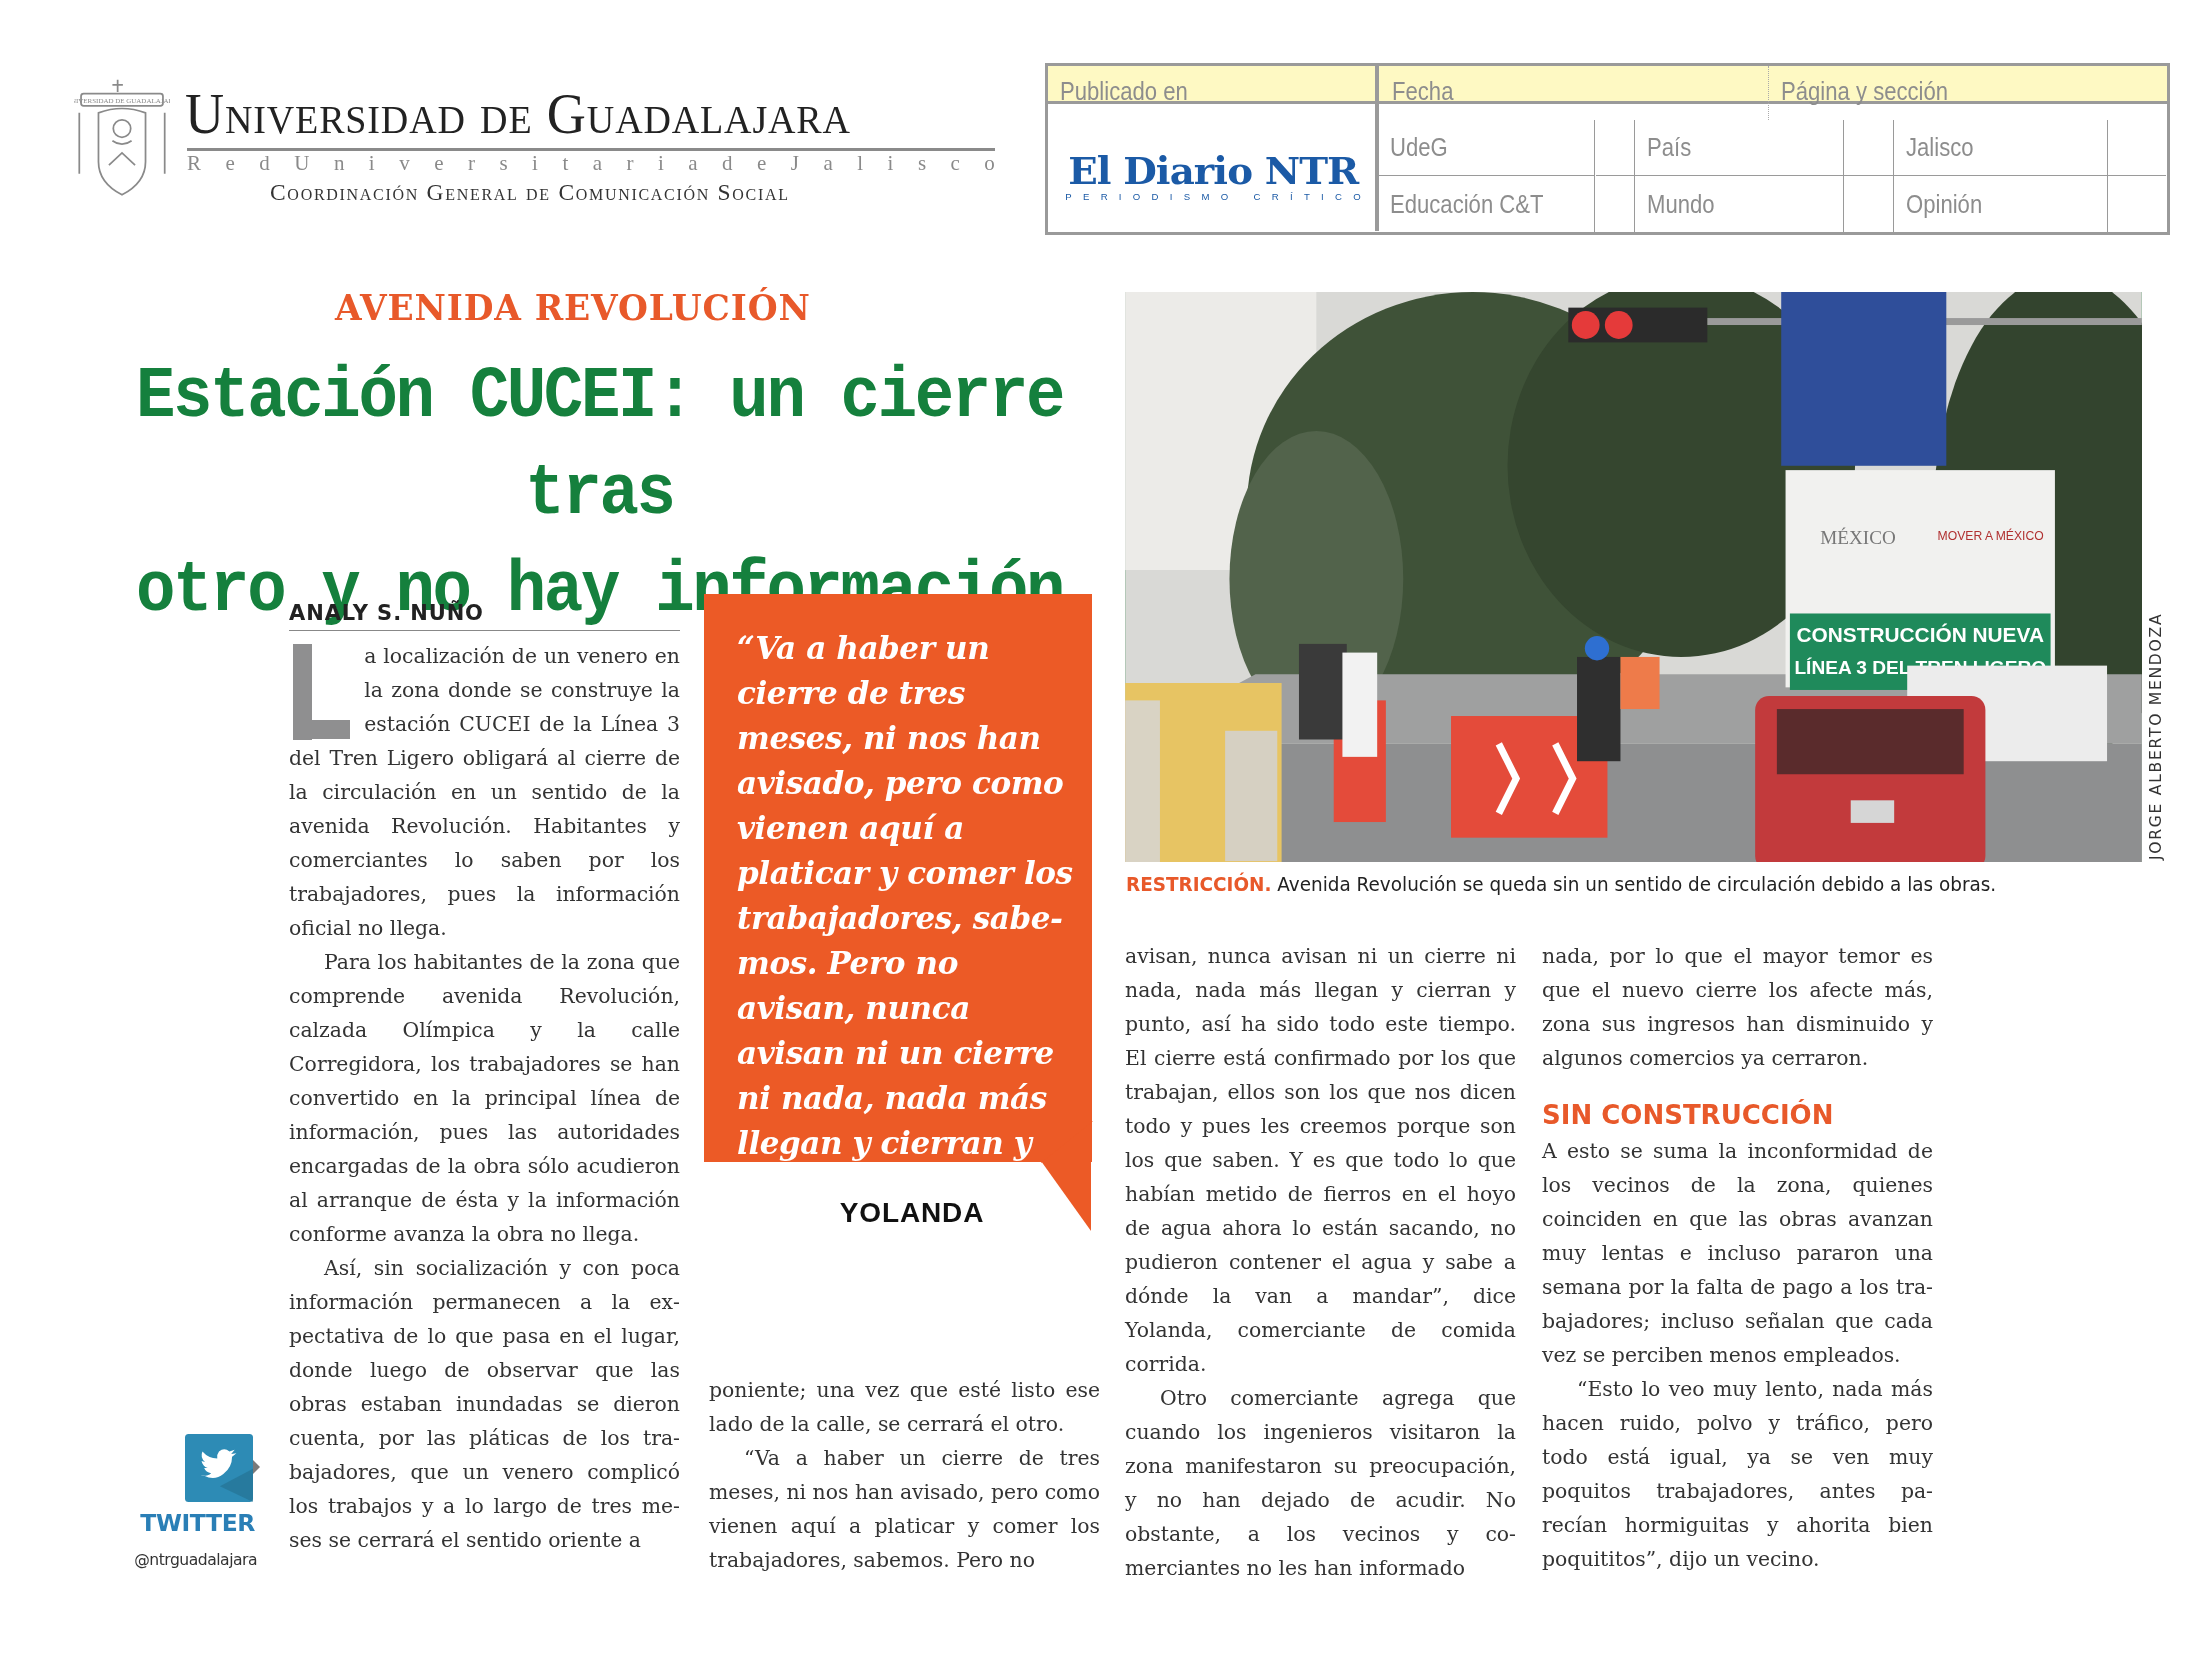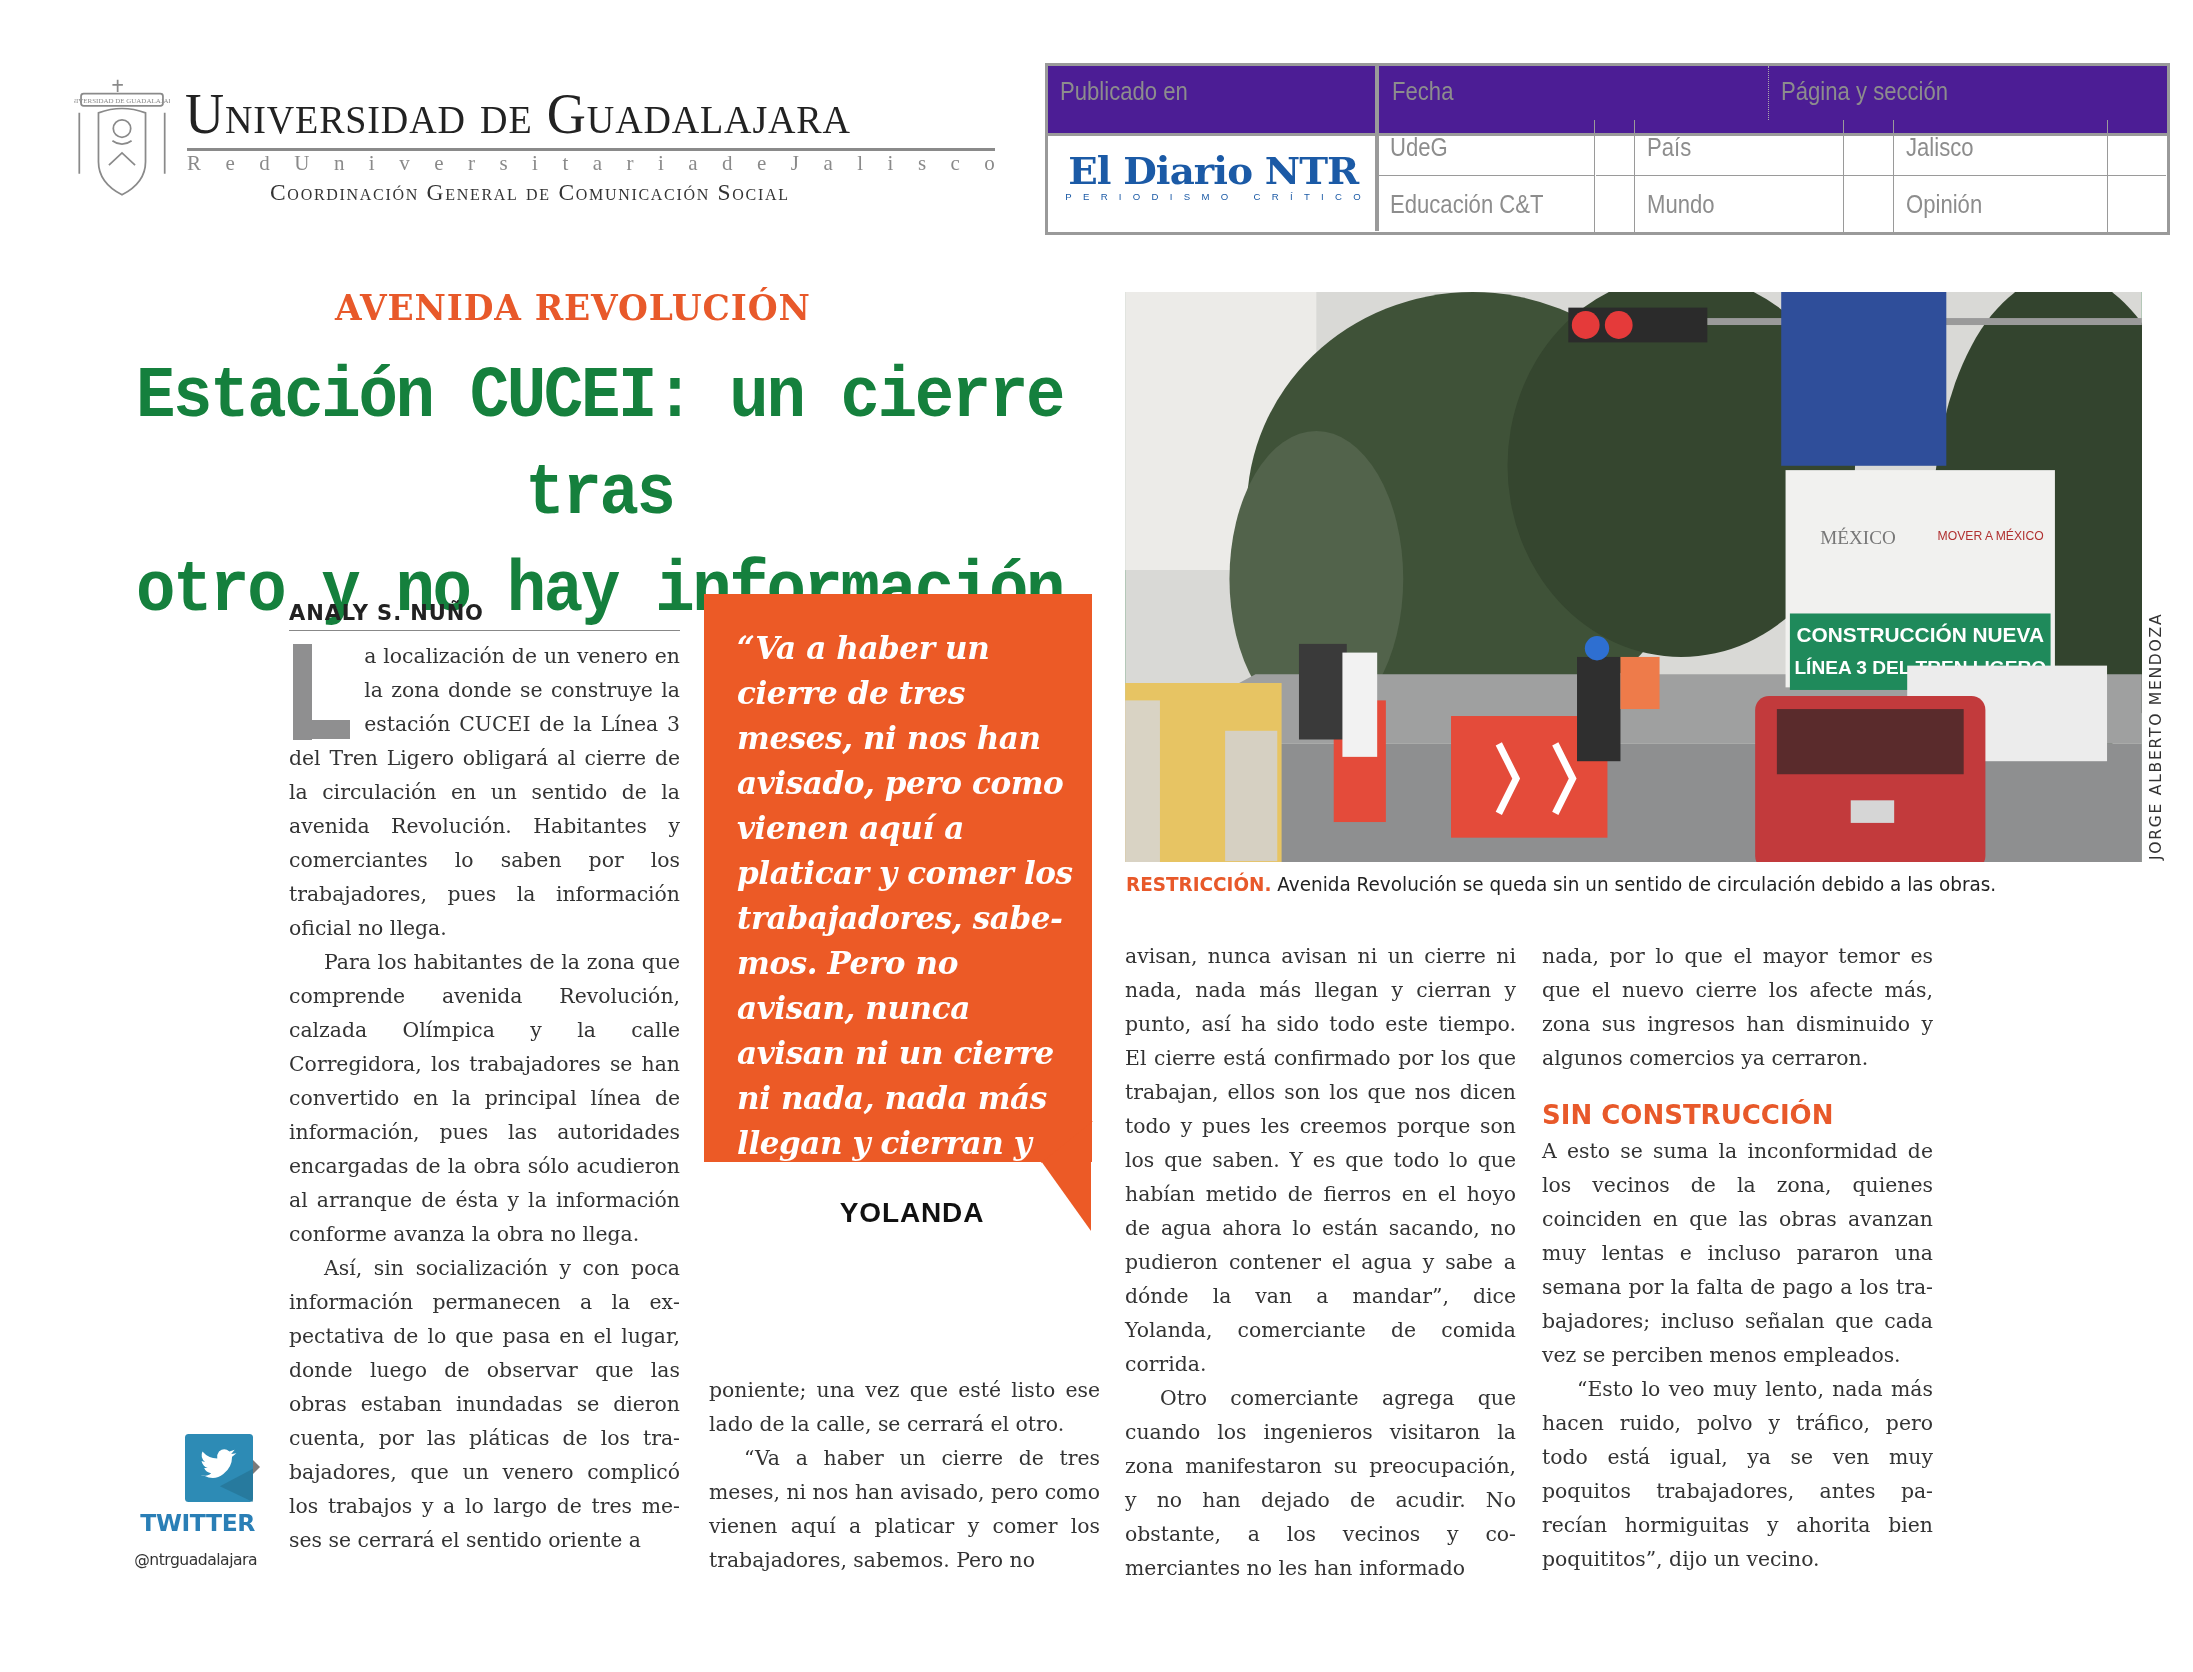--- a/index.html
+++ b/index.html
@@ -15,21 +15,21 @@
   .udg-rule { position: absolute; left: 113px; top: 70px; width: 808px; height: 2.6px; background: #8a8a8a; }
   .udg-red { position: absolute; left: 113px; top: 73px; width: 808px; font-size: 21px; color: #8a8a8a;
     display: flex; justify-content: space-between; font-family: "Liberation Serif", serif; }
   .udg-red span { display: inline-block; }
   .udg-coord { position: absolute; left: 196px; top: 101px; font-size: 23.5px; letter-spacing: 1.7px;
     font-variant: small-caps; color: #333; white-space: nowrap; }
 
   
   .pub { position: absolute; left: 1045px; top: 63px; width: 1125px; height: 172px;
     border: 3.5px solid #9a9a9a; font-family: "Liberation Sans", sans-serif; color: #8d8d8d; }
-  .pub-head { position: absolute; left: 0; top: 0; width: 100%; height: 70px; background: #4c1d95;
+  .pub-head { position: absolute; left: 0; top: 0; width: 100%; height: 38px; background: #fef9c3;
     border-bottom: 3.5px solid #9a9a9a; }
   .pub-h { position: absolute; top: 10.4px; font-size: 26px; transform: scaleX(0.85); transform-origin: left; white-space: nowrap; }
   .pub-vdiv { position: absolute; top: 0; width: 3.5px; background: #9a9a9a; }
   .pub-dot { position: absolute; top: 0; height: 54px; border-left: 1.7px dotted #aaa; }
   .pub-logo { position: absolute; left: 0; top: 57px; width: 330px; height: 108px; display: flex;
     flex-direction: column; align-items: center; justify-content: center; }
   .ntr-name { font-family: "DejaVu Serif", serif; font-weight: bold; font-size: 38px; color: #1b5aa6;
     letter-spacing: -0.9px; transform: scaleX(1.02); line-height: 38px; }
   .ntr-tag { font-family: "Liberation Sans", sans-serif; font-size: 9.6px; color: #1b5aa6;
     letter-spacing: 11.3px; margin-top: 1.7px; padding-left: 11.3px; }

